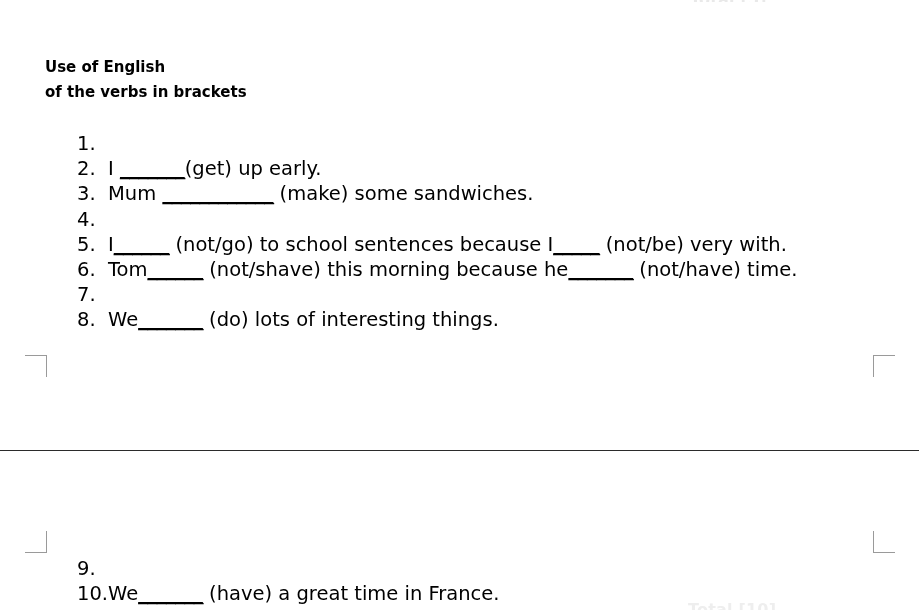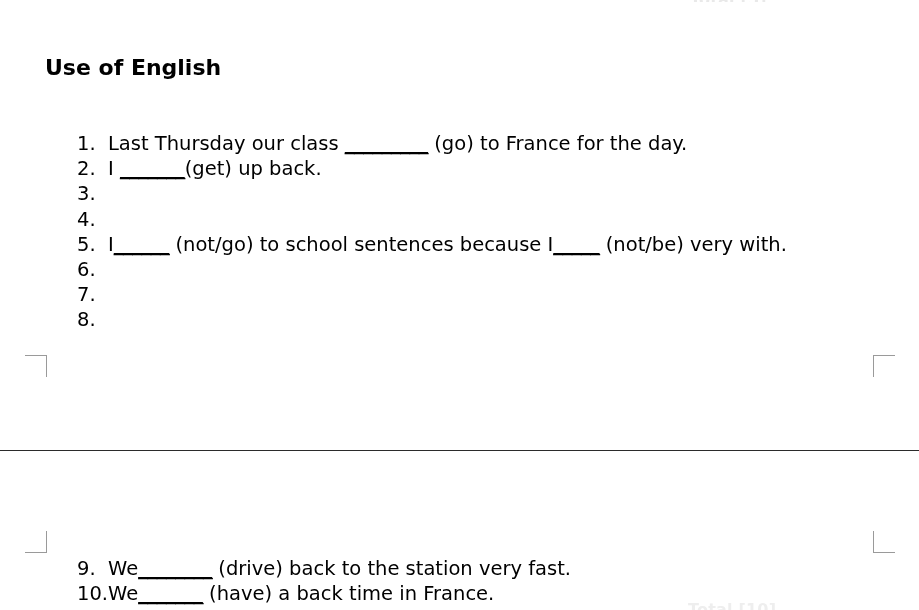--- a/index.html
+++ b/index.html
@@ -103,21 +103,21 @@
     width: 919px;
   }
 
   .heading-area {
     position: absolute;
     left: 45px;
     top: 55px;
     width: 840px;
   }
   .heading-line {
-    font-size: 22px;
+    font-size: 15px;
     font-weight: bold;
     line-height: 25px;
     white-space: nowrap;
   }
 
   ol.q-list {
     list-style: none;
     margin: 0;
     padding: 0;
     position: absolute;
@@ -159,49 +159,52 @@
 <body>
 
 <div class="page">
 
   <div class="edge-fragment" id="frag-top">Total [5]</div>
 
   <div class="block-upper">
 
     <div class="heading-area">
       <div class="heading-line">Use of English</div>
+      <div class="heading-line">of the verbs in brackets</div>
     </div>
 
     <ol class="q-list" id="list-upper">
         <li>
           <span class="q-num">1.</span>
-          <span class="q-text"><span>Last Thursday our class </span><span class="blank">_________</span><span> (go) to France for the day.</span></span>
         </li>
         <li>
           <span class="q-num">2.</span>
-          <span class="q-text"><span>I </span><span class="blank">_______</span><span>(get) up back.</span></span>
+          <span class="q-text"><span>I </span><span class="blank">_______</span><span>(get) up early.</span></span>
         </li>
         <li>
           <span class="q-num">3.</span>
+          <span class="q-text"><span>Mum </span><span class="blank">____________</span><span> (make) some sandwiches.</span></span>
         </li>
         <li>
           <span class="q-num">4.</span>
         </li>
         <li>
           <span class="q-num">5.</span>
           <span class="q-text"><span>I</span><span class="blank">______</span><span> (not/go) to school sentences because I</span><span class="blank">_____</span><span> (not/be) very with.</span></span>
         </li>
         <li>
           <span class="q-num">6.</span>
+          <span class="q-text"><span>Tom</span><span class="blank">______</span><span> (not/shave) this morning because he</span><span class="blank">_______</span><span> (not/have) time.</span></span>
         </li>
         <li>
           <span class="q-num">7.</span>
         </li>
         <li>
           <span class="q-num">8.</span>
+          <span class="q-text"><span>We</span><span class="blank">_______</span><span> (do) lots of interesting things.</span></span>
         </li>
       </ol>
   </div>
 
   <div class="crop-mark crop-tl">
     <i class="h"></i>
       <i class="v"></i>
   </div>
   <div class="crop-mark crop-tr">
     <i class="h"></i>
@@ -216,24 +219,23 @@
   </div>
   <div class="crop-mark crop-br">
     <i class="h"></i>
       <i class="v"></i>
   </div>
 
   <div class="block-lower">
     <ol class="q-list lower" id="list-lower">
         <li>
           <span class="q-num">9.</span>
-          <span class="q-text"><span>We</span><span class="blank">________</span><span> (drive) back to the station very fast.</span></span>
         </li>
         <li>
           <span class="q-num">10.</span>
-          <span class="q-text"><span>We</span><span class="blank">_______</span><span> (have) a back time in France.</span></span>
+          <span class="q-text"><span>We</span><span class="blank">_______</span><span> (have) a great time in France.</span></span>
         </li>
       </ol>
   </div>
 
   <div class="edge-fragment" id="frag-bottom">Total [10]</div>
 
 </div>
 
 </body></html>

